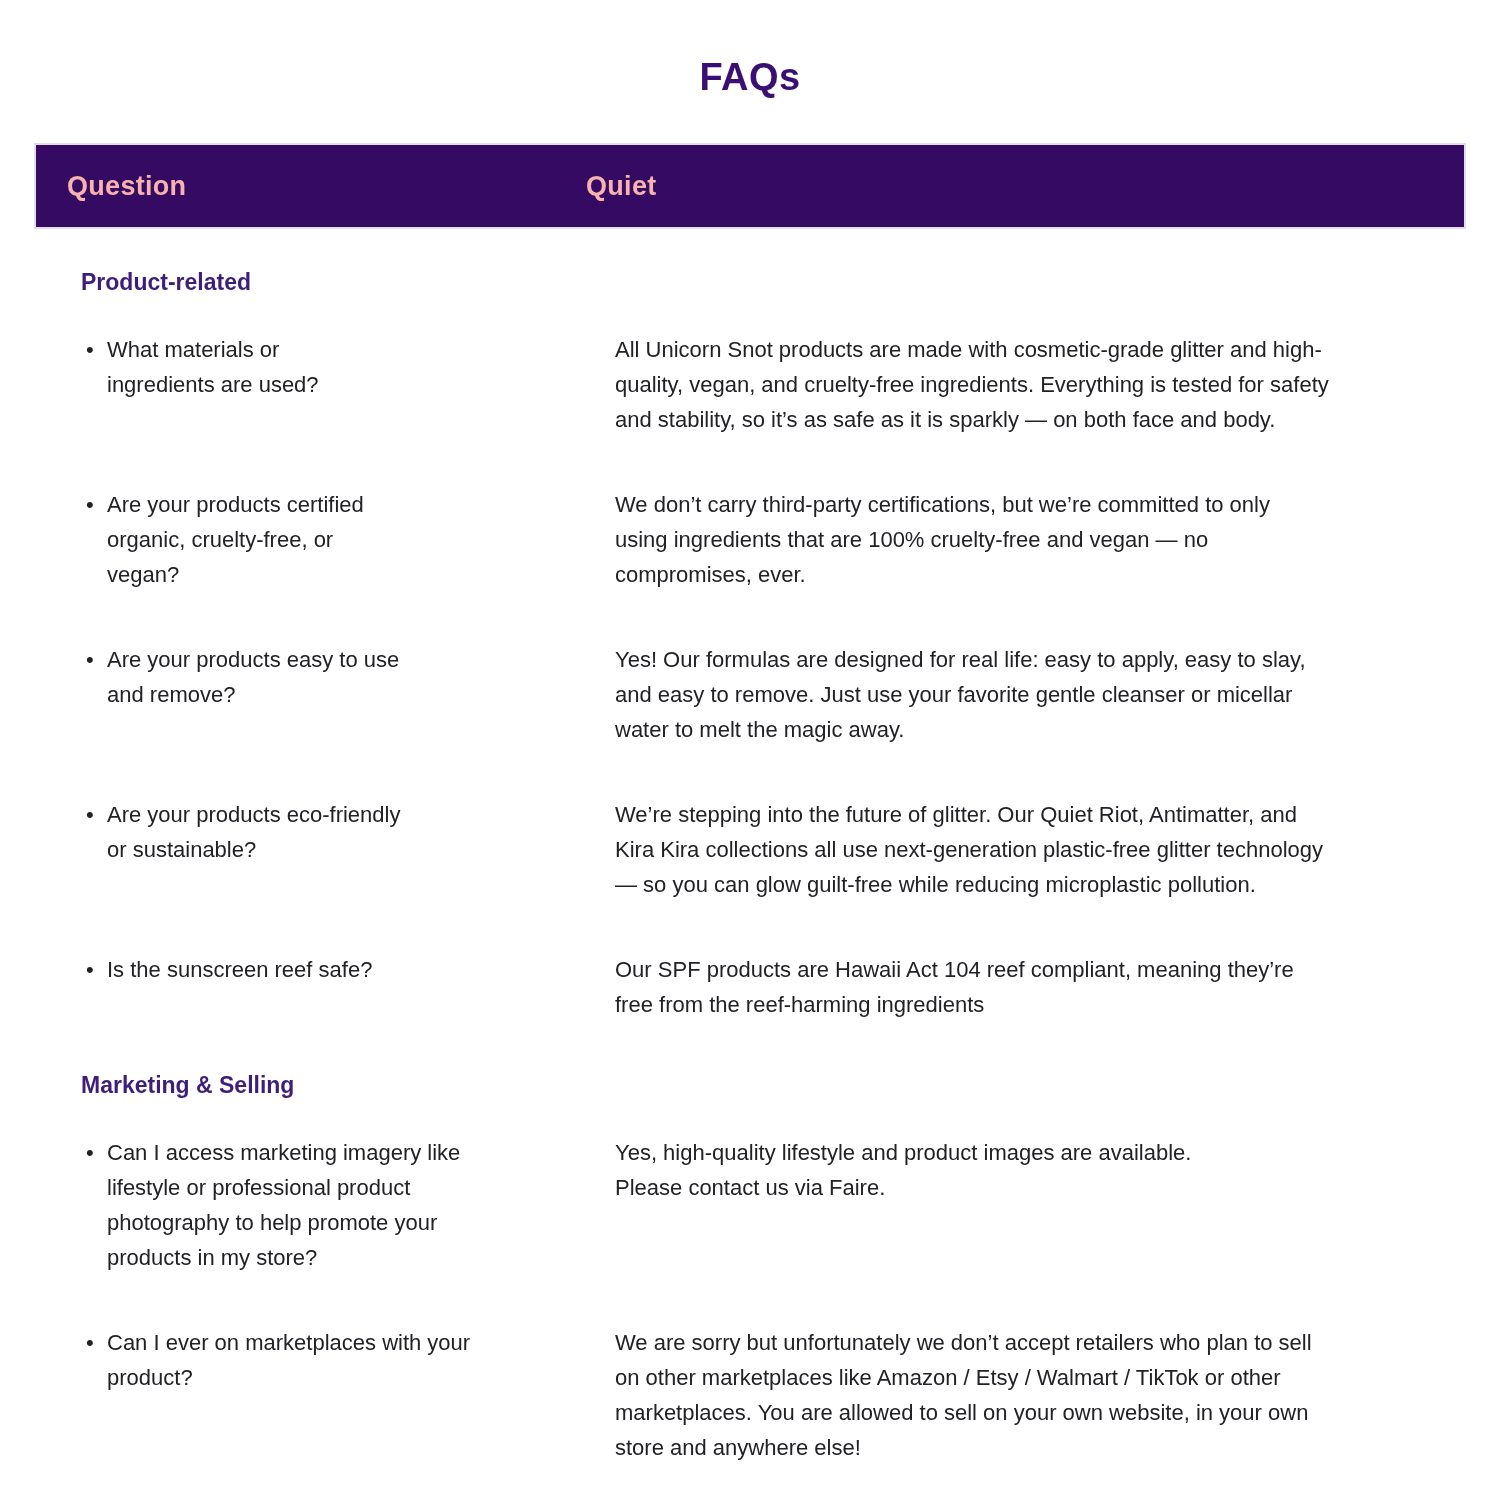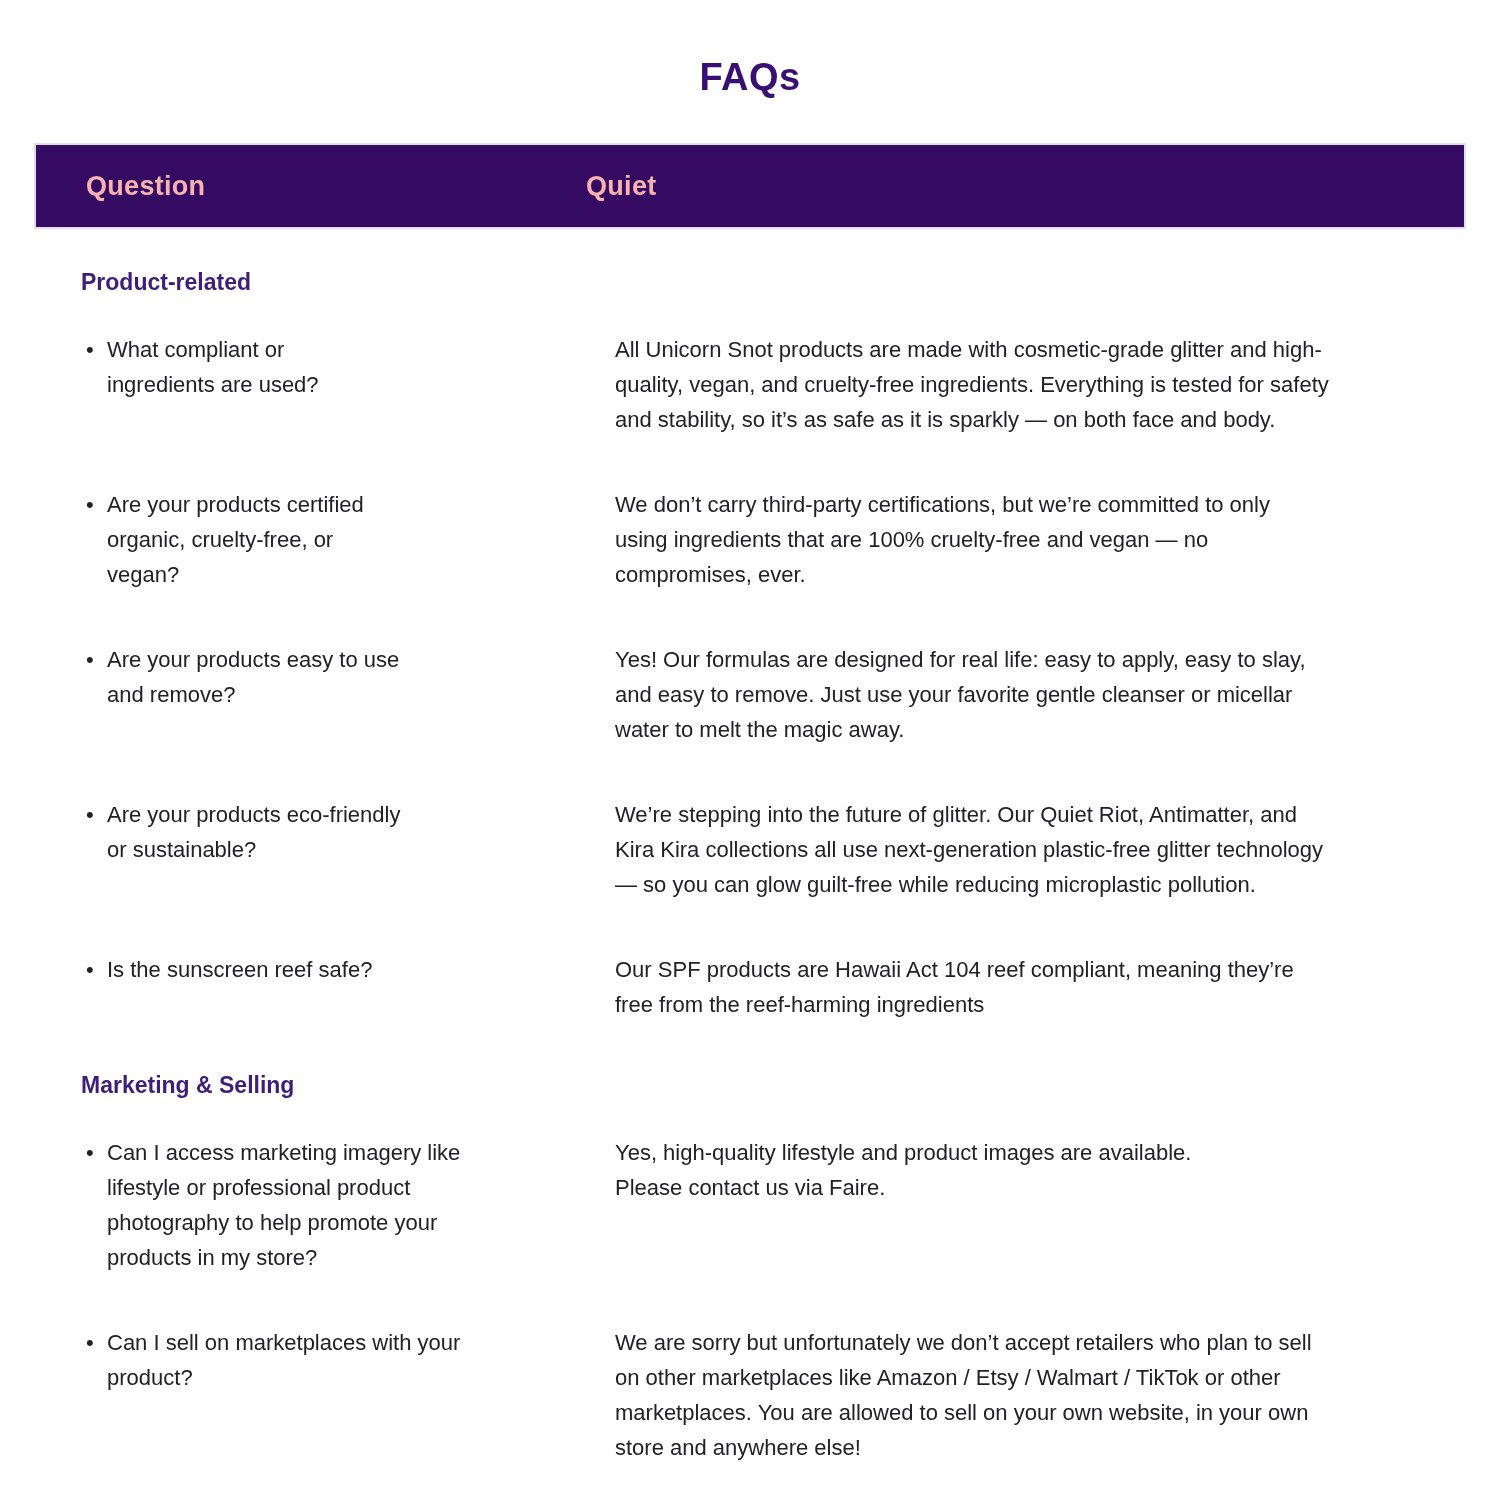--- a/index.html
+++ b/index.html
@@ -35,21 +35,21 @@
     display:grid;
     grid-template-columns:550px 1fr;
     align-items:center;
   }
   .header-bar .col-label{
     font-size:27px;
     font-weight:700;
     color:var(--header-bar-text);
     letter-spacing:.3px;
   }
-  .header-bar .q-label{padding-left:31px;margin-left:19px;}
+  .header-bar .q-label{padding-left:31px;}
   .content{padding:0 40px 80px 65px;}
   .section-heading{
     font-size:23px;
     font-weight:700;
     color:var(--heading-purple);
     margin:12px 0 36px 16px;
   }
   .faq-row{
     display:grid;
     grid-template-columns:550px 1fr;
@@ -85,21 +85,21 @@
   <div class="header-bar">
     <div class="col-label q-label">Question</div>
     <div class="col-label a-label">Quiet</div>
   </div>
 
   <div class="content" id="sections">
       <h2 class="section-heading">Product-related</h2>
       <div class="faq-row">
         <div class="q-cell">
           <span class="bullet">•</span>
-          <span class="q-text">What compliant or
+          <span class="q-text">What materials or
 ingredients are used?</span>
         </div>
         <div class="a-cell">All Unicorn Snot products are made with cosmetic-grade glitter and high-
 quality, vegan, and cruelty-free ingredients. Everything is tested for safety
 and stability, so it’s as safe as it is sparkly — on both face and body.</div>
       </div>
       <div class="faq-row">
         <div class="q-cell">
           <span class="bullet">•</span>
           <span class="q-text">Are your products certified
@@ -146,21 +146,21 @@
 lifestyle or professional product
 photography to help promote your
 products in my store?</span>
         </div>
         <div class="a-cell">Yes, high-quality lifestyle and product images are available.
 Please contact us via Faire.</div>
       </div>
       <div class="faq-row">
         <div class="q-cell">
           <span class="bullet">•</span>
-          <span class="q-text">Can I sell on marketplaces with your
+          <span class="q-text">Can I ever on marketplaces with your
 product?</span>
         </div>
         <div class="a-cell">We are sorry but unfortunately we don’t accept retailers who plan to sell
 on other marketplaces like Amazon / Etsy / Walmart / TikTok or other
 marketplaces. You are allowed to sell on your own website, in your own
 store and anywhere else!</div>
       </div>
     </div>
 </div>
 

